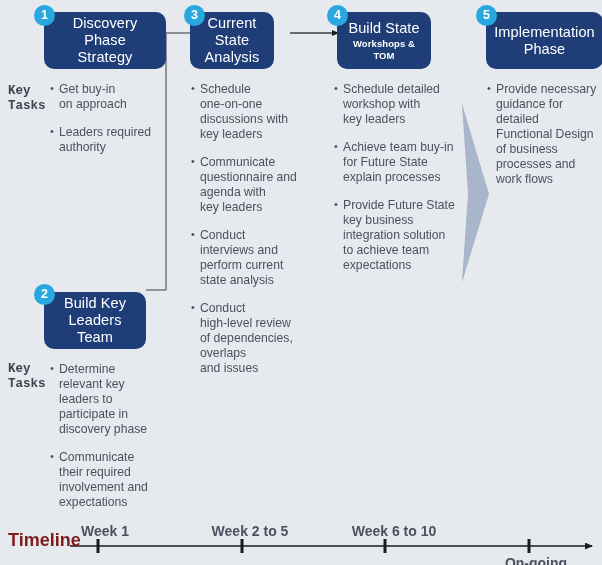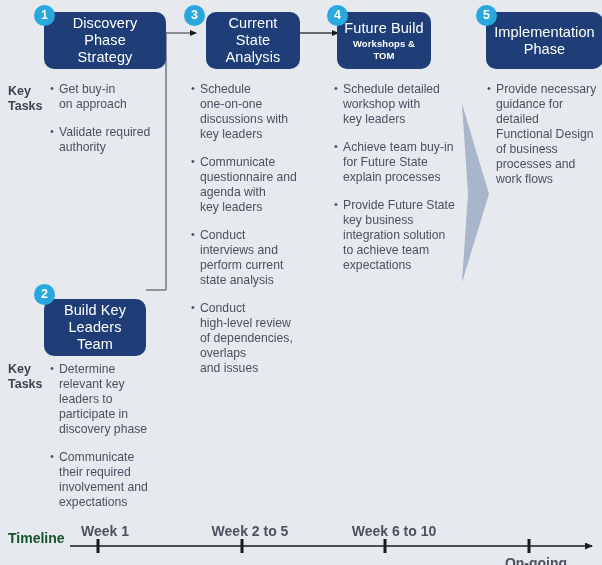--- a/index.html
+++ b/index.html
@@ -72,20 +72,21 @@
     z-index: 5;
   }
   
   .key-tasks-label {
     position: absolute;
     font-size: 12.5px;
     font-weight: bold;
     line-height: 15px;
     color: #3d4450;
     white-space: pre-line;
+    font-family: Liberation Mono, monospace;
   }
   
   .task-list {
     position: absolute;
     box-sizing: border-box;
   }
   .task-item {
     position: relative;
     font-size: 12.2px;
     line-height: 15px;
@@ -100,23 +101,23 @@
     left: 0;
     top: -1px;
     font-size: 11px;
     color: #4a5160;
   }
   
   .timeline-label {
     position: absolute;
     left: 8px;
     top: 530px;
-    font-size: 14px;
-    font-weight: bold;
-    color: #14532d;
+    font-size: 18px;
+    font-weight: bold;
+    color: #7f1d1d;
   }
   .tl-tick-label {
     position: absolute;
     font-size: 14px;
     color: #4a5160;
     transform: translateX(-50%);
     white-space: nowrap;
     font-weight: bold;
   }
 </style>
@@ -158,46 +159,46 @@
   <div class="phase-box" style="left:44px; top:12px; width:122px; height:57px;">
     <div class="phase-title">Discovery
 Phase
 Strategy</div>
   </div>
   <div class="key-tasks-label" style="left:8px; top:84px;">Key
 Tasks</div>
   <div class="task-list" style="left:50px; top:82px; width:115px;">
     <div class="task-item">Get buy-in
 on approach</div>
-    <div class="task-item">Validate required
+    <div class="task-item">Leaders required
 authority</div>
   </div>
 
   <div class="badge" style="left:34px; top:284px;">2</div>
-  <div class="phase-box" style="left:44px; top:292px; width:102px; height:57px;margin-top:7px;">
+  <div class="phase-box" style="left:44px; top:292px; width:102px; height:57px;">
     <div class="phase-title">Build Key
 Leaders
 Team</div>
   </div>
   <div class="key-tasks-label" style="left:8px; top:362px;">Key
 Tasks</div>
   <div class="task-list" style="left:50px; top:362px; width:120px;">
     <div class="task-item">Determine
 relevant  key
 leaders to
 participate in
 discovery phase</div>
     <div class="task-item">Communicate
 their required
 involvement and
 expectations</div>
   </div>
 
   <div class="badge" style="left:184px; top:5px;">3</div>
-  <div class="phase-box" style="left:206px; top:12px; width:94px; height:57px;">
+  <div class="phase-box" style="left:190px; top:12px; width:84px; height:57px;">
     <div class="phase-title">Current
 State
 Analysis</div>
   </div>
   <div class="task-list" style="left:191px; top:82px; width:125px;">
     <div class="task-item">Schedule
 one-on-one
 discussions with
 key leaders</div>
     <div class="task-item">Communicate
@@ -210,21 +211,21 @@
 state analysis</div>
     <div class="task-item">Conduct
 high-level review
 of dependencies,
 overlaps
 and issues</div>
   </div>
 
   <div class="badge" style="left:327px; top:5px;">4</div>
   <div class="phase-box" style="left:337px; top:12px; width:94px; height:57px;">
-    <div class="phase-title">Future Build</div>
+    <div class="phase-title">Build State</div>
     <div class="phase-sub">Workshops &amp; TOM</div>
   </div>
   <div class="task-list" style="left:334px; top:82px; width:138px;">
     <div class="task-item">Schedule detailed
 workshop with
 key leaders</div>
     <div class="task-item">Achieve team buy-in
 for Future State
 explain processes</div>
     <div class="task-item">Provide Future State

